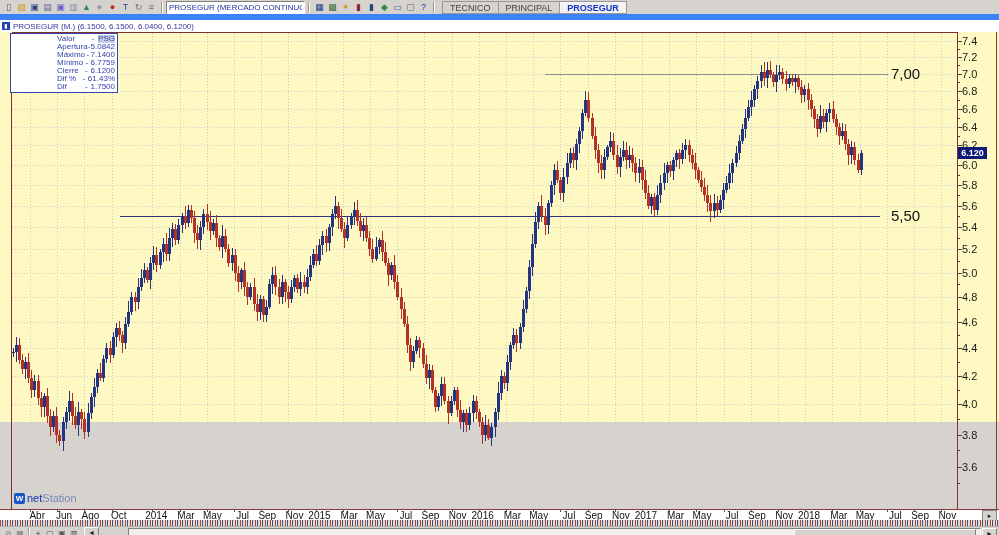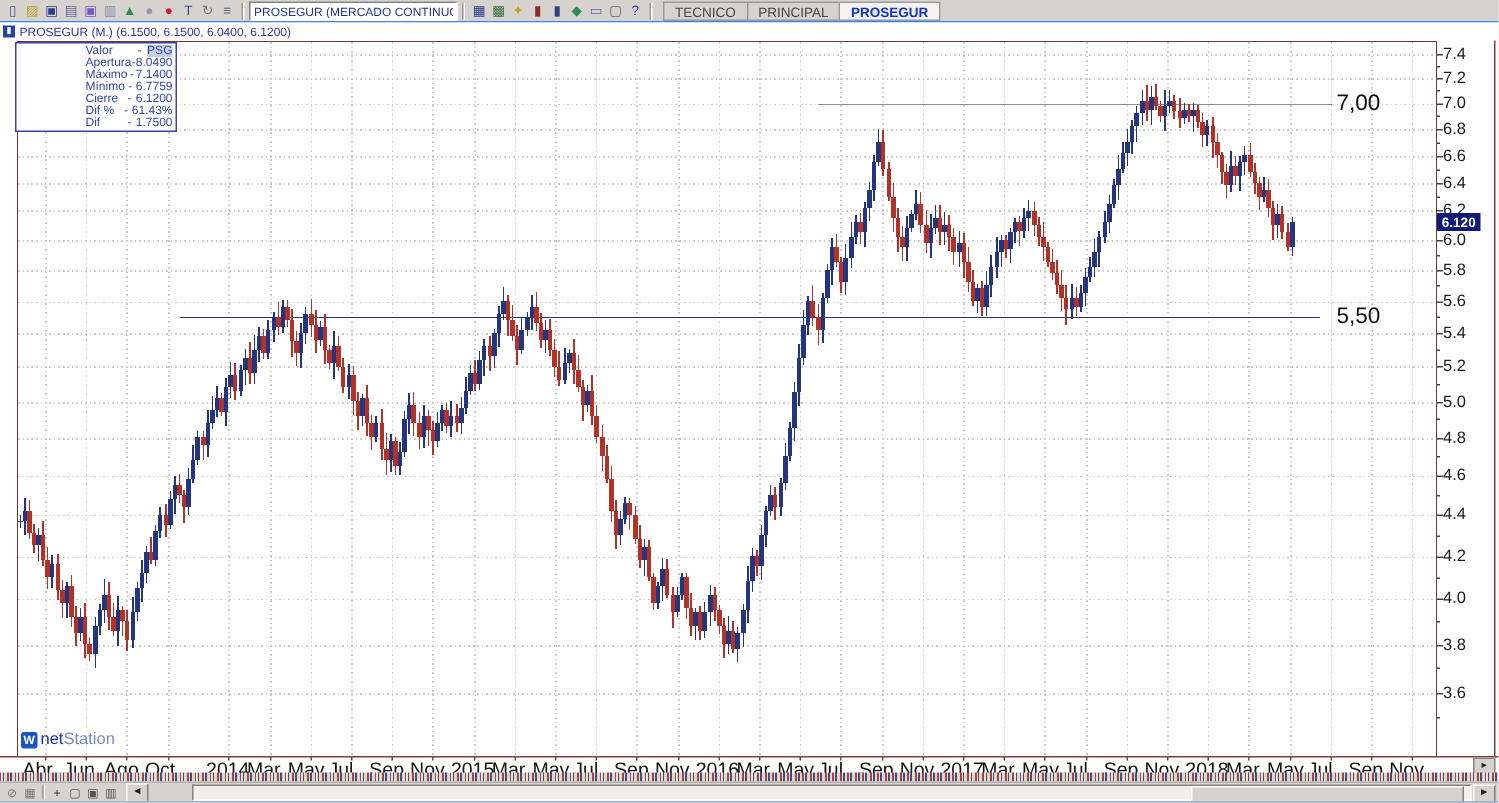--- a/index.html
+++ b/index.html
@@ -15,43 +15,43 @@
   .symbol-input{width:133px;height:11px;font-size:8px;color:#223399;background:#fff;
                 border:1px solid;border-color:#808080 #ffffff #ffffff #808080;padding:0 2px;
                 font-family:"Liberation Sans","DejaVu Sans",sans-serif;}
   .tabs{display:flex;margin-left:4px;height:13px;}
   .tab{font-size:9px;line-height:12px;padding:0 7px;background:#d6d3ce;color:#444;
        border:1px solid #999;border-right:none;}
   .tab:last-child{border-right:1px solid #999;}
   .tab.active{background:#f4f3f1;color:#1133cc;font-weight:bold;}
 
   
-  .chart-window{position:absolute;left:0;top:14px;width:999px;height:522px;background:#ffffff;
-                border-top:1px solid #3b82f6;box-sizing:border-box;}
+  .chart-window{position:absolute;left:0;top:14px;width:999px;height:408px;background:#fef9c3;
+                border-top:6px solid #3b82f6;box-sizing:border-box;}
   .title-bar{position:absolute;left:0;top:0;width:999px;height:12px;background:#ffffff;
              display:flex;align-items:center;}
   .title-icon{width:8px;height:8px;background:#2244aa;color:#fff;font-size:6px;line-height:8px;
               text-align:center;margin:0 3px 0 2px;}
   .title-text{font-size:8px;color:#333399;}
 
   #chart-svg{position:absolute;left:11px;top:12px;}
 
   
   .info-box{position:absolute;left:10px;top:13px;width:108px;background:#ffffff;
             border:1px solid #3344aa;font-size:8px;color:#3344aa;padding:1px 2px;box-sizing:border-box;}
   .info-row{display:flex;height:8px;line-height:8px;margin-left:44px;}
   .info-label{width:42px;}
   .info-dash{width:14px;text-align:center;}
   .info-value{flex:1;text-align:right;}
   .info-value.hl{background:#c6d0e4;}
 
   
   .y-tick-label{position:absolute;left:962px;width:30px;font-size:11px;color:#1a1a1a;}
   .y-tick-dash{position:absolute;left:958px;height:1px;background:#444;}
-  .x-tick-label{position:absolute;top:490px;width:30px;text-align:left;font-size:13px;color:#111;}
+  .x-tick-label{position:absolute;top:490px;width:30px;text-align:right;font-size:10px;color:#111;}
   .x-tick-dash{position:absolute;top:489px;width:1px;height:3px;background:#555;}
   .x-axis-strip{position:absolute;left:0;top:489px;width:999px;height:11px;background:#fff;
                 border-top:1px solid #8a3a3a;box-sizing:border-box;}
   .axis-scroll{position:absolute;right:2px;top:490px;width:13px;height:10px;background:#d6d3ce;
                border:1px solid #888;font-size:7px;line-height:9px;text-align:center;color:#222;}
   .y-axis-edge{position:absolute;left:996px;top:12px;width:1px;height:477px;background:#8a3a3a;}
 
   
   .price-tag{position:absolute;left:958px;width:29px;height:12px;background:#0e1a78;color:#ffffff;
              font-size:9px;line-height:12px;text-align:center;font-weight:bold;}
@@ -741,21 +741,21 @@
     
     <div class="info-box" id="info-box">
         <div class="info-row">
           <span class="info-label">Valor</span>
           <span class="info-dash">-</span>
           <span class="info-value hl">PSG</span>
         </div>
         <div class="info-row">
           <span class="info-label">Apertura</span>
           <span class="info-dash">-</span>
-          <span class="info-value">8.0490</span>
+          <span class="info-value">5.0842</span>
         </div>
         <div class="info-row">
           <span class="info-label">Máximo</span>
           <span class="info-dash">-</span>
           <span class="info-value">7.1400</span>
         </div>
         <div class="info-row">
           <span class="info-label">Mínimo</span>
           <span class="info-dash">-</span>
           <span class="info-value">6.7759</span>

